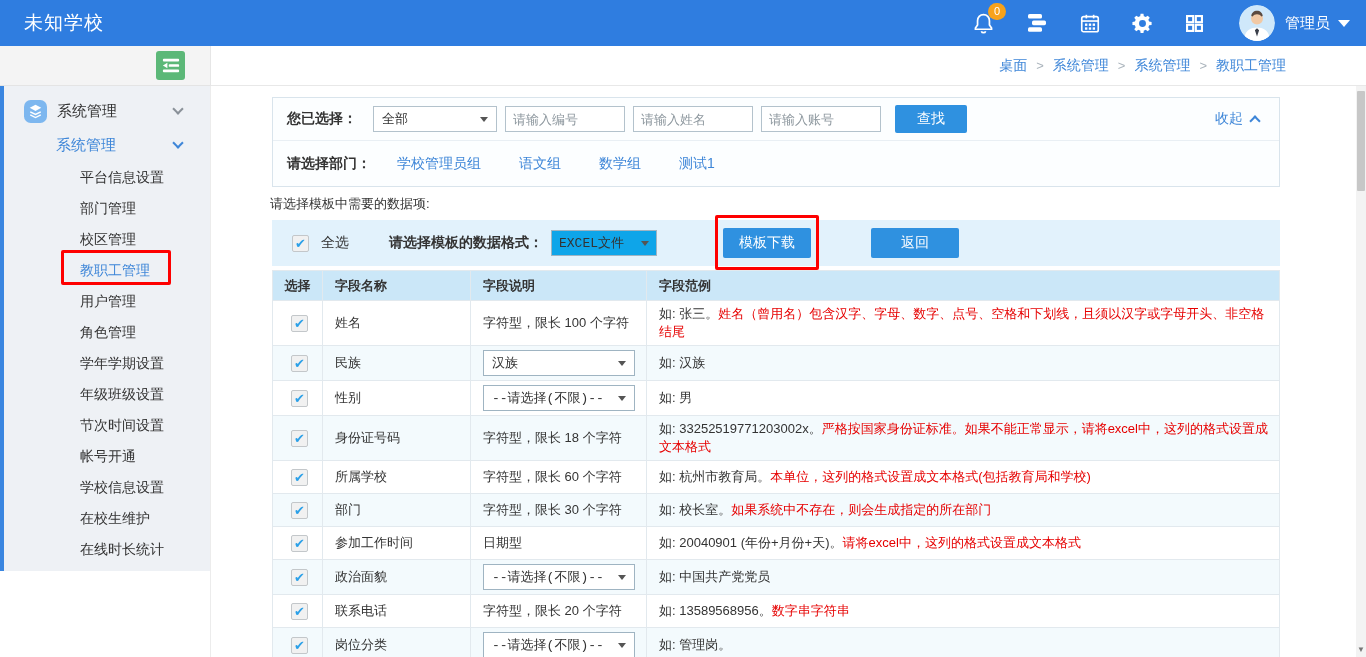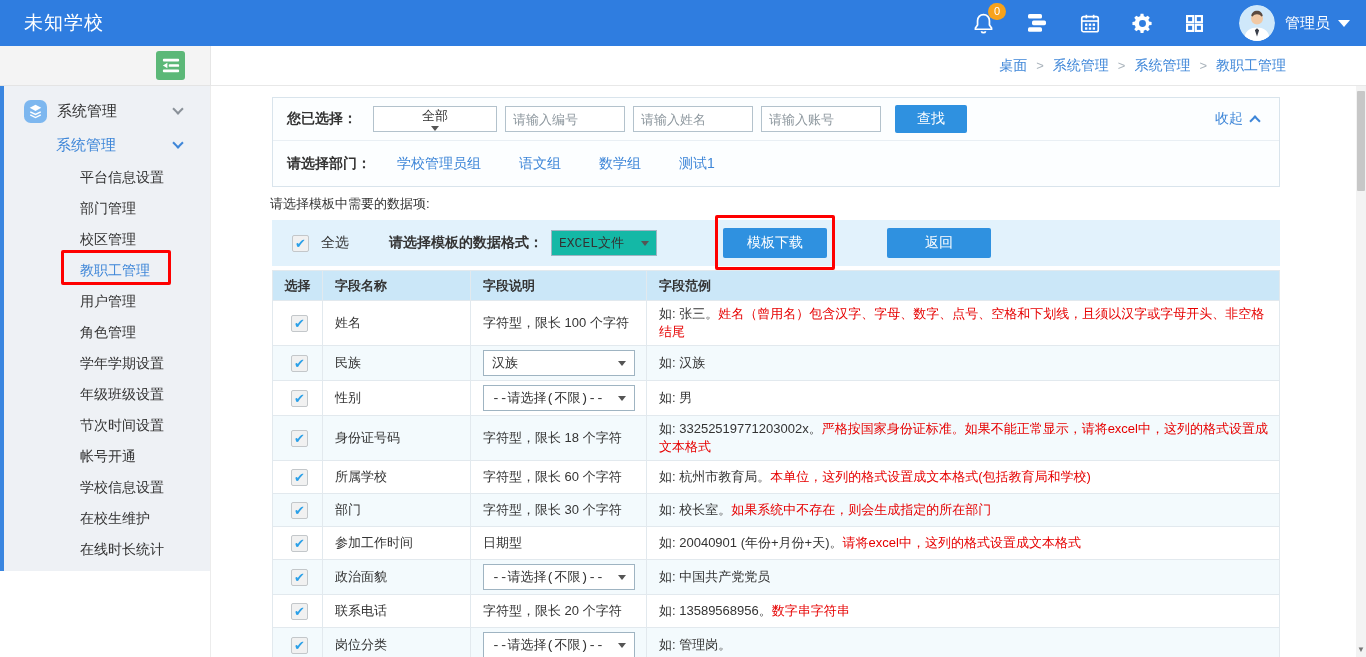--- a/index.html
+++ b/index.html
@@ -37,42 +37,42 @@
   .side-item { position:relative; height:31px; line-height:31px; padding-left:76px; font-size:14px; color:#333; cursor:pointer; }
   .side-item.active { color:var(--c-link,#3e86d8); }
   .side-ring { position:absolute; left:57px; top:-5px; width:110px; height:35px; border:3px solid var(--c-annotation,#ff0000); border-radius:2px; pointer-events:none; z-index:3; }
 
   .main { flex:1; position:relative; padding:11px 0 0 61px; background:#fff; }
 
   
   .filter-panel { width:1008px; border:1px solid #d9e4ec; background:#fcfeff; }
   .filter-row1 { display:flex; align-items:center; padding:7px 10px 7px 14px; }
   .f-label { font-weight:bold; font-size:14px; color:#333; margin-right:16px; }
-  .f-select { width:124px; height:26px; border:1px solid #b3c2cc; background:#fff; display:flex; align-items:center; justify-content:space-between; padding:0 8px; font-size:13px; color:#333; margin-right:8px; cursor:pointer;flex-direction:column; }
+  .f-select { width:124px; height:26px; border:1px solid #b3c2cc; background:#fff; display:flex; align-items:center; justify-content:space-between; padding:0 8px; font-size:13px; color:#333; margin-right:8px; cursor:pointer; }
   .tri { width:0; height:0; border-left:4px solid transparent; border-right:4px solid transparent; border-top:5px solid #555; }
   .f-input { width:120px; height:26px; border:1px solid #b3c2cc; padding:0 7px; font-size:13px; color:#333; margin-right:8px; outline:none; }
   .f-input::placeholder { color:#8d979e; }
   .btn { background:var(--c-accent,#2f91e0); color:#fff; border:none; border-radius:2px; font-size:14px; cursor:pointer; font-family:inherit; }
   .search-btn { width:72px; height:28px; margin-left:6px; }
   .collapse { margin-left:auto; display:flex; align-items:center; color:var(--c-link,#3e86d8); font-size:14px; cursor:pointer; padding-right:10px; }
   .chev-up { width:8px; height:8px; border-right:2px solid var(--c-link,#3e86d8); border-bottom:2px solid var(--c-link,#3e86d8); transform:rotate(-135deg); margin-left:8px; margin-top:4px; }
   .filter-row2 { border-top:1px solid #e9eff4; display:flex; align-items:center; padding:13px 14px; }
   .dept-label { font-weight:bold; font-size:14px; margin-right:26px; }
   .dept-link { color:var(--c-link,#3e86d8); font-size:14px; margin-right:38px; cursor:pointer; }
 
   .hint { width:1008px; margin:8px 0 0 -2px; font-size:13px; color:#333; }
 
   
   .toolbar { position:relative; width:1008px; height:46px; margin-top:7px; background:var(--c-toolbar_bg,#e2f2fc); display:flex; align-items:center; padding:0 12px 0 20px; }
   .checkbox { width:17px; height:17px; background:#f1f1f1; border:1px solid #c3c7ca; border-radius:2px; display:inline-flex; align-items:center; justify-content:center; color:#2ba0e8; font-size:13px; font-weight:bold; cursor:pointer; line-height:1; }
   .tb-selectall { font-size:14px; margin:0 0 0 12px; }
   .tb-fmt-label { font-weight:bold; font-size:14px; margin-left:40px; }
-  .fmt-select { width:106px; height:26px; border:1px solid #9fb4c2; background:#14b8a6; display:flex; align-items:center; justify-content:space-between; padding:0 7px; font-size:13px; margin-left:8px; cursor:pointer; font-family:"Liberation Mono","DejaVu Sans Mono",monospace; }
+  .fmt-select { width:106px; height:26px; border:1px solid #9fb4c2; background:#0ea5e9; display:flex; align-items:center; justify-content:space-between; padding:0 7px; font-size:13px; margin-left:8px; cursor:pointer; font-family:"Liberation Mono","DejaVu Sans Mono",monospace; }
   .dl-wrap { position:relative; margin-left:66px; }
-  .tb-btn { width:104px; height:30px; font-size:14px; }
+  .tb-btn { width:88px; height:30px; font-size:14px; }
   .ring-download { position:absolute; left:-8px; right:-8px; top:-13px; bottom:-12px; border:3px solid var(--c-annotation,#ff0000); border-radius:2px; pointer-events:none; z-index:4; }
   .back-btn { margin-left:60px; }
 
   
   table.fields { width:1008px; border-collapse:collapse; margin-top:4px; table-layout:fixed; }
   table.fields th, table.fields td { border:1px solid #e2e9ee; font-size:13px; }
   table.fields th { background:var(--c-header_bg,#cbe7f8); height:30px; text-align:left; padding-left:12px; color:#333; }
   table.fields th.c-check { text-align:center; padding-left:0; }
   table.fields td { height:33px; padding:4px 8px 4px 12px; background:#fff; }
   tr.alt td { background:var(--c-alt_bg,#f3fafd); }

